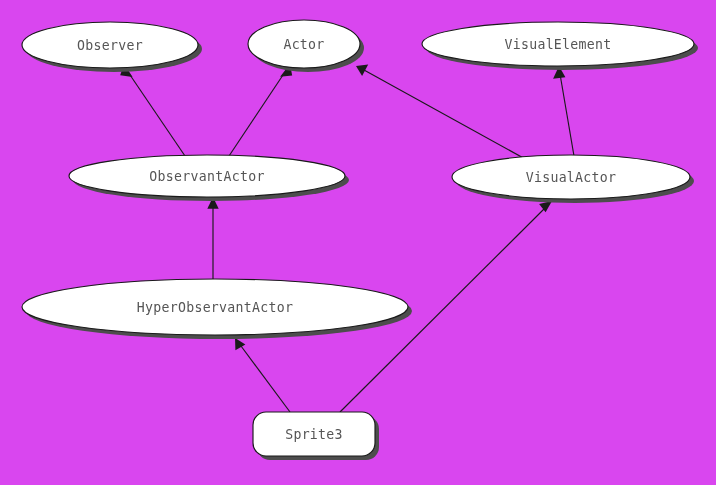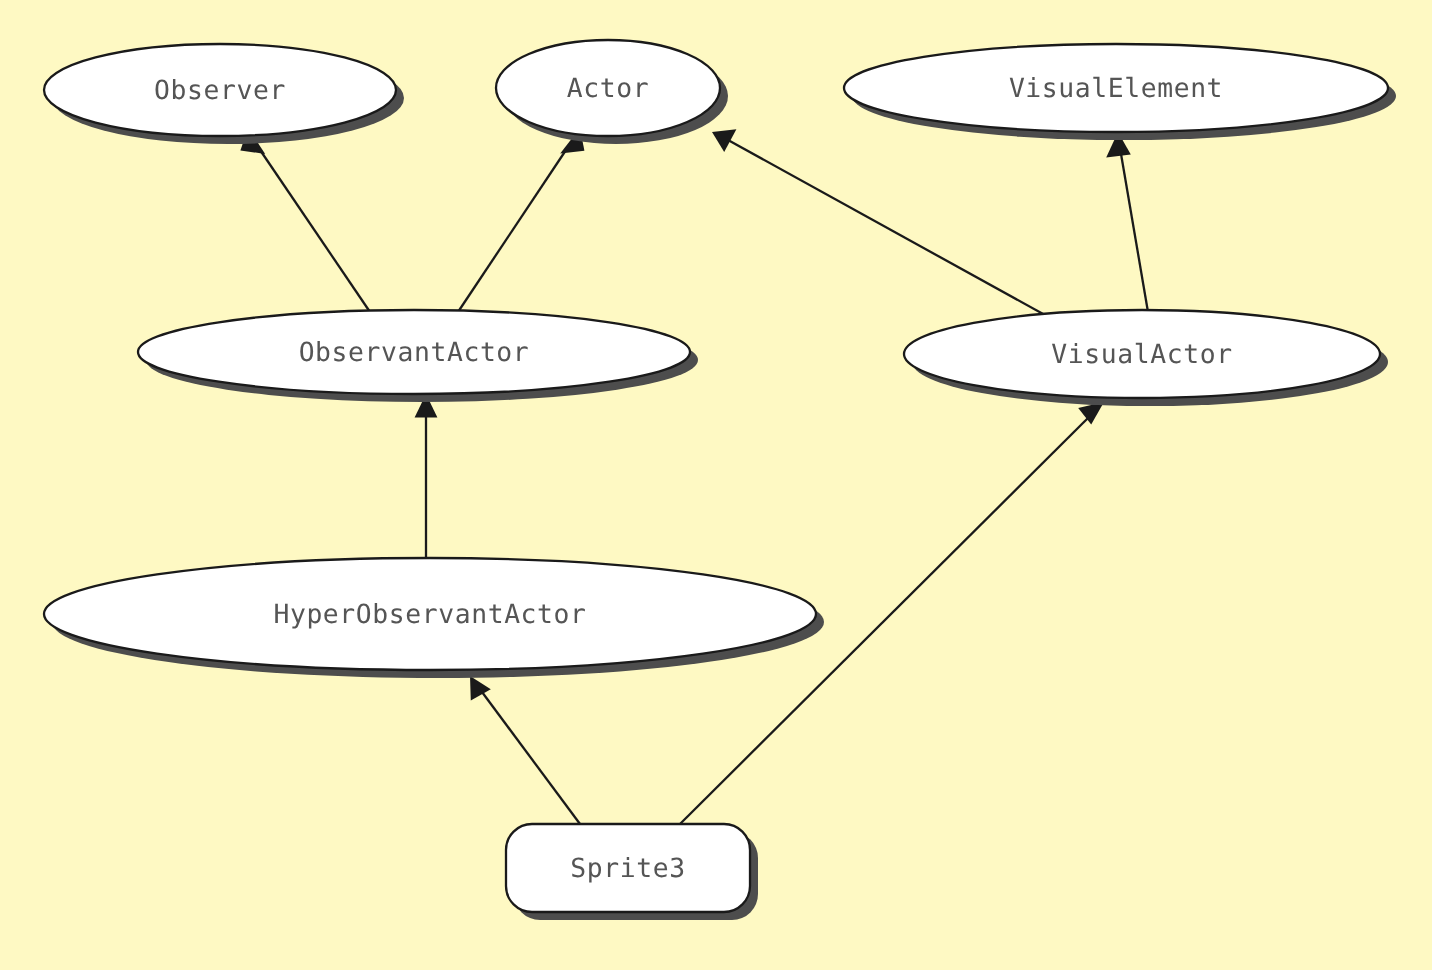--- a/index.html
+++ b/index.html
@@ -10,21 +10,21 @@
   body {
     width: 716px;
     height: 485px;
     overflow: hidden;
     font-family: "DejaVu Sans Mono", "Liberation Mono", monospace;
   }
   #diagram-root {
     position: relative;
     width: 716px;
     height: 485px;
-    background: #fef9c3;
+    background: #d946ef;
   }
   svg#graph {
     display: block;
     width: 716px;
     height: 485px;
   }
   .node-shape {
     fill: #ffffff;
     stroke: #1a1a1a;
     stroke-width: 1.15;

